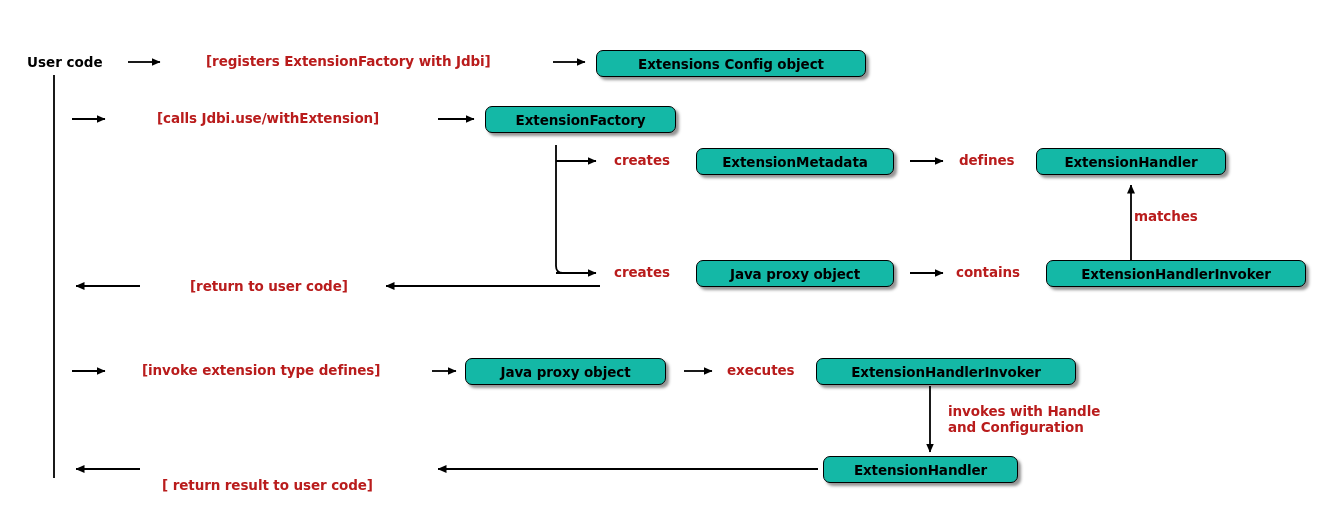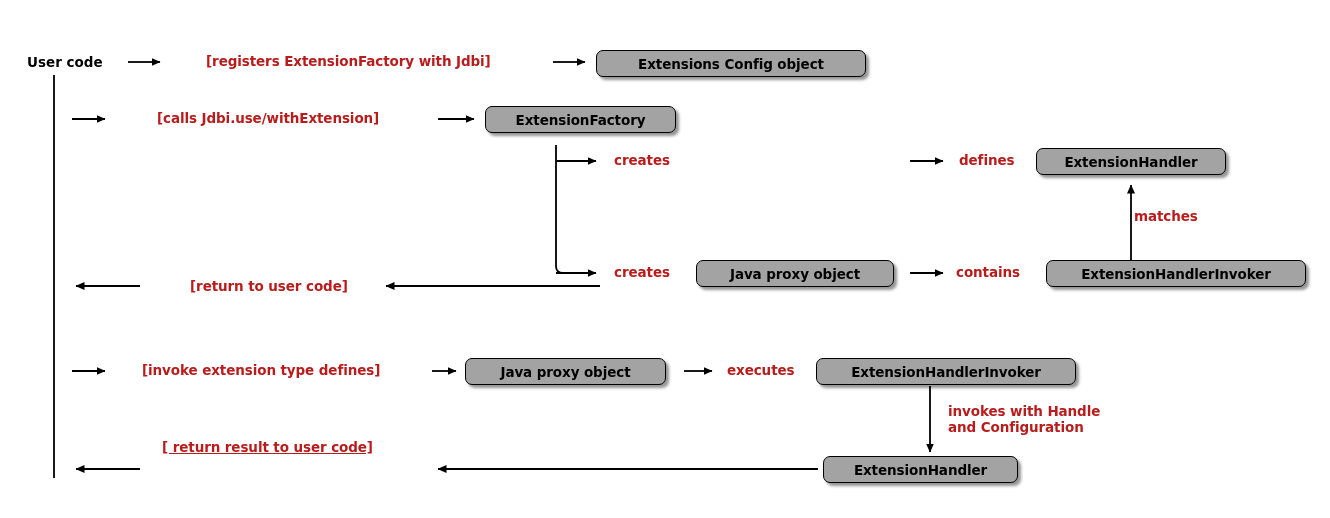--- a/index.html
+++ b/index.html
@@ -23,21 +23,21 @@
     position: absolute;
     left: 0;
     top: 0;
     width: 1330px;
     height: 518px;
     display: block;
   }
   .node-box {
     position: absolute;
     box-sizing: border-box;
-    background: #a3a3a3;
+    background: #14b8a6;
     border: 1.6px solid #000000;
     border-radius: 7px;
     box-shadow: 3px 3px 3px rgba(0,0,0,0.42);
     display: flex;
     align-items: center;
     justify-content: center;
     font-family: "DejaVu Sans", sans-serif;
     font-weight: bold;
     font-size: 13.5px;
     color: #000000;
@@ -108,20 +108,21 @@
     <line x1="818" y1="469" x2="438" y2="469" stroke="#000000" stroke-width="1.8" marker-end="url(#arrowhead-left)"></line>
     <line x1="140" y1="469" x2="76" y2="469" stroke="#000000" stroke-width="1.8" marker-end="url(#arrowhead-left)"></line>
   </svg>
 
   <div class="lifeline-label" style="left:27px; top:54px;">User code</div>
 
   <div class="node-box" style="left:596px; top:50px; width:270px; height:27px;">Extensions Config object</div>
 
   <div class="node-box" style="left:485px; top:106px; width:191px; height:27px;">ExtensionFactory</div>
 
+  <div class="node-box" style="left:696px; top:148px; width:198px; height:27px;">ExtensionMetadata</div>
 
   <div class="node-box" style="left:1036px; top:148px; width:190px; height:27px;">ExtensionHandler</div>
 
   <div class="node-box" style="left:696px; top:260px; width:198px; height:27px;">Java proxy object</div>
 
   <div class="node-box" style="left:1046px; top:260px; width:260px; height:27px;">ExtensionHandlerInvoker</div>
 
   <div class="node-box" style="left:465px; top:358px; width:201px; height:27px;">Java proxy object</div>
 
   <div class="node-box" style="left:816px; top:358px; width:260px; height:27px;">ExtensionHandlerInvoker</div>
@@ -144,15 +145,15 @@
 
   <div class="edge-label" style="left:190px; top:279px;">[return to user code]</div>
 
   <div class="edge-label" style="left:142px; top:363px;">[invoke extension type defines]</div>
 
   <div class="edge-label" style="left:727px; top:363px;">executes</div>
 
   <div class="edge-label" style="left:948px; top:404px;">invokes with Handle
 and Configuration</div>
 
-  <div class="edge-label" style="left:162px; top:440px;text-decoration:underline;">[ return result to user code]</div>
+  <div class="edge-label" style="left:162px; top:478px;">[ return result to user code]</div>
 
 </div>
 
 </body></html>

